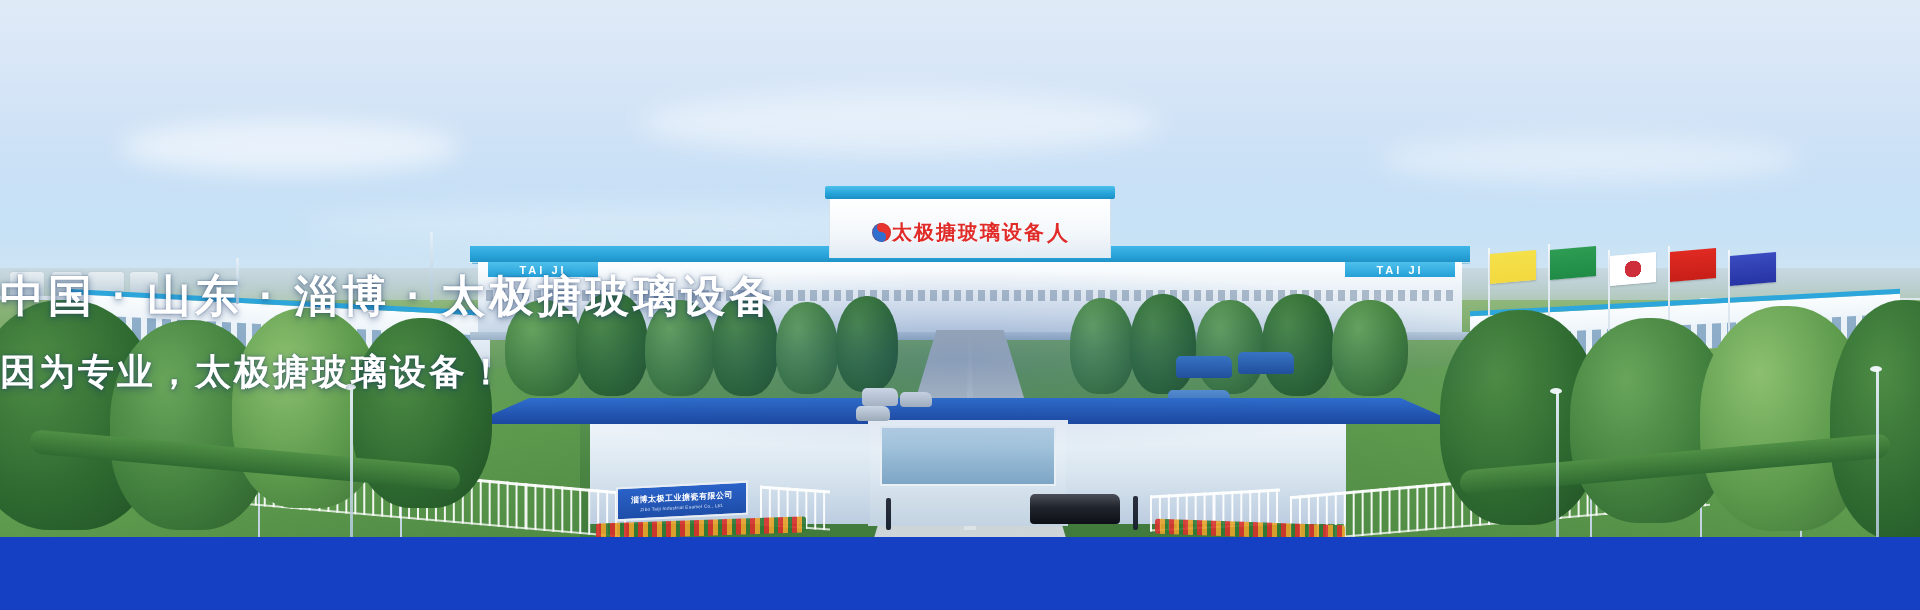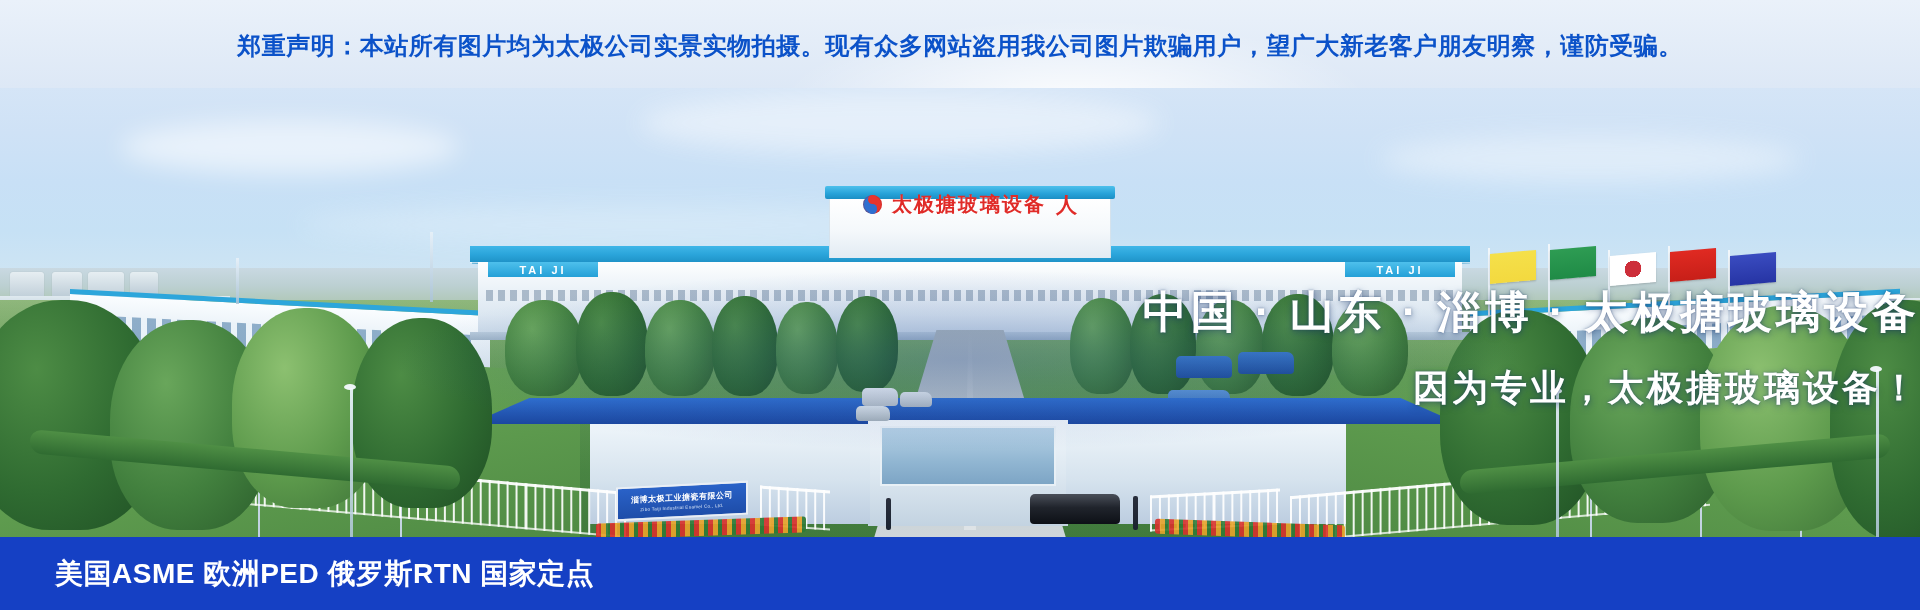--- a/index.html
+++ b/index.html
@@ -100,22 +100,22 @@
     position:absolute; left:0; top:0; width:290px; height:13px;
     background:linear-gradient(180deg,#4dc0ec 0%, #26a2d8 60%, #1b8fc4 100%);
     border-radius:2px;
   }
   .tower-face {
     position:absolute; left:4px; top:13px; width:282px; height:59px;
     background:linear-gradient(180deg,#ffffff 0%, #f4f8fb 55%, #e2ebf3 100%);
     border-left:1px solid #d5e2ec; border-right:1px solid #d5e2ec;
   }
   .sign-logo-row {
-    position:absolute; left:0; top:4px; width:290px; height:28px;
-    display:flex; align-items:center; justify-content:center; gap:10px;
+    position:absolute; left:0; top:32px; width:290px; height:28px;
+    display:flex; align-items:center; justify-content:center; gap:1px;
   }
   .taiji-mark {
     width:19px; height:19px; border-radius:50%;
     background:conic-gradient(from 0deg,#e8342e 0% 50%, #2f6fd0 50% 100%);
     position:relative; flex:0 0 auto;
     box-shadow:0 0 0 1px rgba(180,40,40,.35) inset;
   }
   .taiji-mark::before, .taiji-mark::after {
     content:""; position:absolute; width:9.5px; height:9.5px; border-radius:50%;
   }
@@ -288,22 +288,22 @@
     background:linear-gradient(180deg,#f2f7fb,#b9ccdd);
   }
   .flag {
     position:absolute; width:46px; height:30px; z-index:19;
     box-shadow:0 1px 2px rgba(0,0,0,.18);
     transform:skewY(-5deg);
   }
 
   
   .hero-text {
-    position:absolute; left:0; top:288px; width:1920px;
-    text-align:right; z-index:40; pointer-events:none;
+    position:absolute; left:0; top:272px; width:1920px;
+    text-align:left; z-index:40; pointer-events:none;
   }
   .hero-line1 {
     font-size:44px; font-weight:bold; color:#ffffff;
     letter-spacing:4px; white-space:nowrap; line-height:1.1;
     text-shadow:0 2px 7px rgba(20,50,100,.55), 0 0 2px rgba(20,50,100,.5);
   }
   .hero-line2 {
     margin-top:32px;
     font-size:36px; font-weight:bold; color:#ffffff;
     letter-spacing:3px; white-space:nowrap; line-height:1.1;
@@ -493,21 +493,17 @@
   <div class="lamp-head" style="left:1550px; top:388px; z-index:31;"></div>
   <div class="lamp-pole" style="left:1876px; top:370px; height:190px; z-index:30;"></div>
   <div class="lamp-head" style="left:1870px; top:366px; z-index:31;"></div>
 
   <div class="haze"></div>
   <div class="hero-text">
     <div class="hero-line1">中国 · 山东 · 淄博 · 太极搪玻璃设备</div>
     <div class="hero-line2">因为专业，太极搪玻璃设备！</div>
   </div>
 
-  <div class="announce-bar">
-    <div class="announce-text">郑重声明：本站所有图片均为太极公司实景实物拍摄。现有众多网站盗用我公司图片欺骗用户，望广大新老客户朋友明察，谨防受骗。</div>
-  </div>
 
   <div class="bottom-bar">
-    <div class="bb-left">美国ASME  欧洲PED 俄罗斯RTN 国家定点</div>
   </div>
 
 </div>
 
 </body></html>

